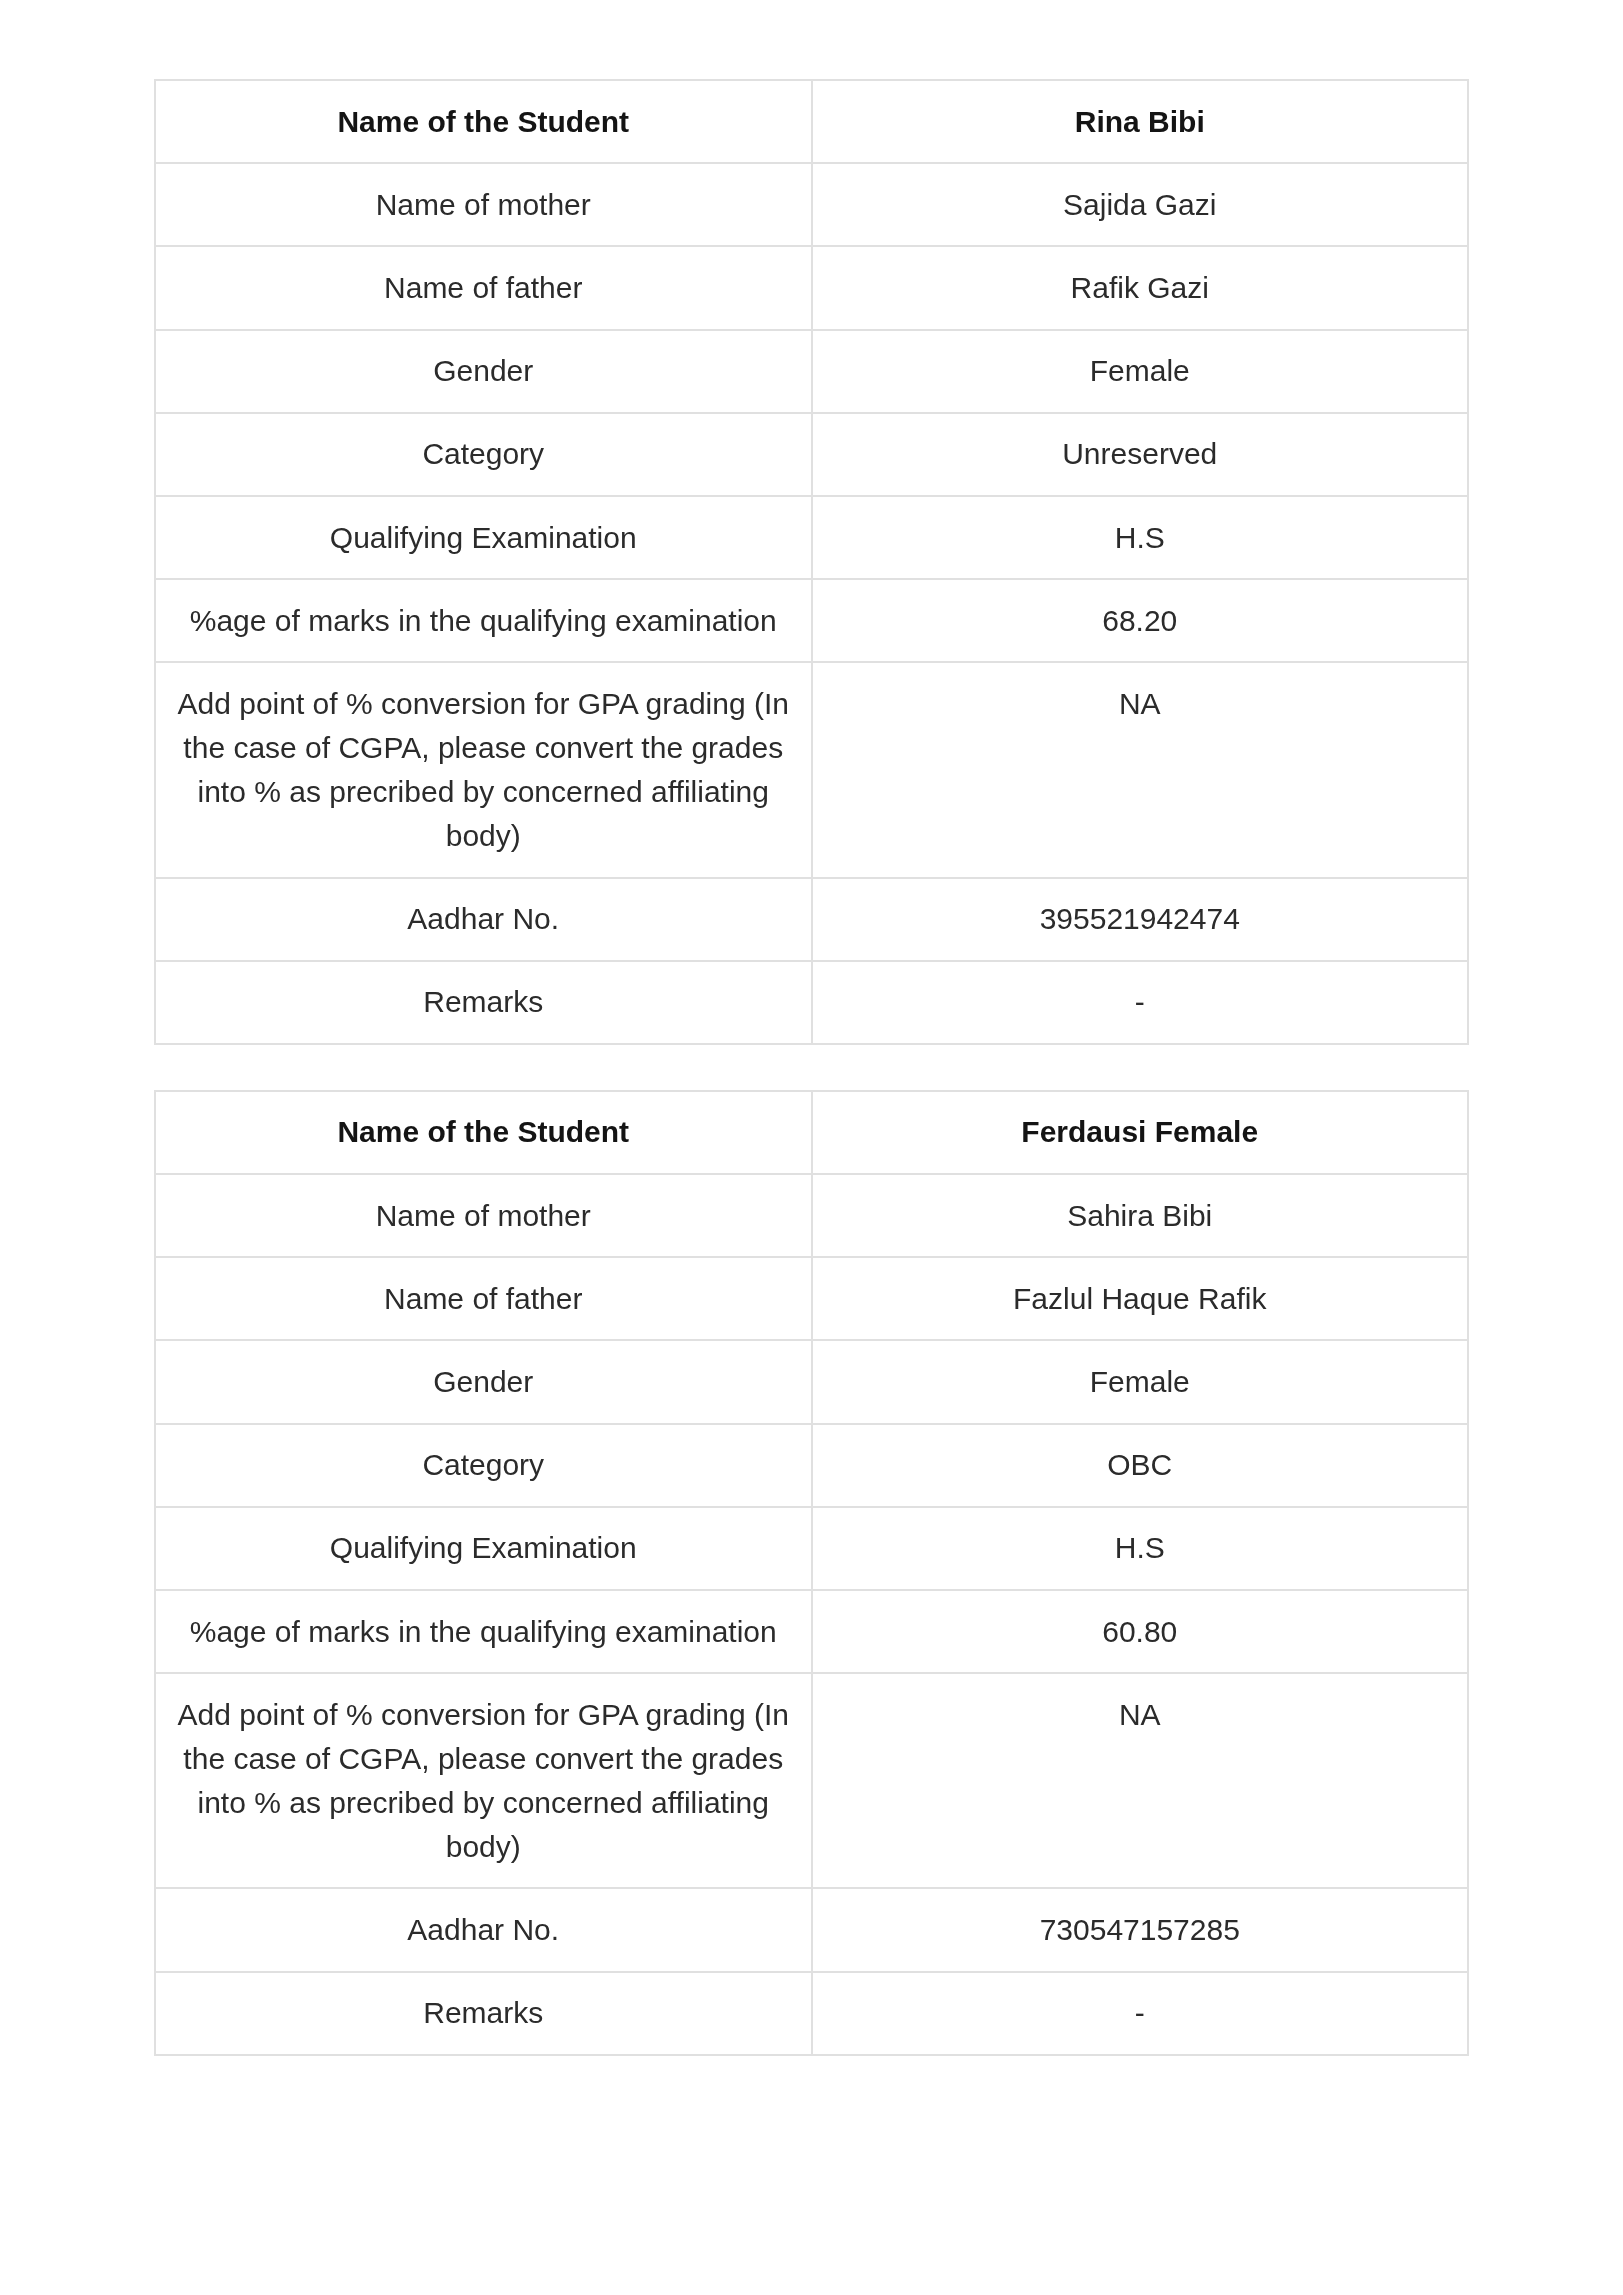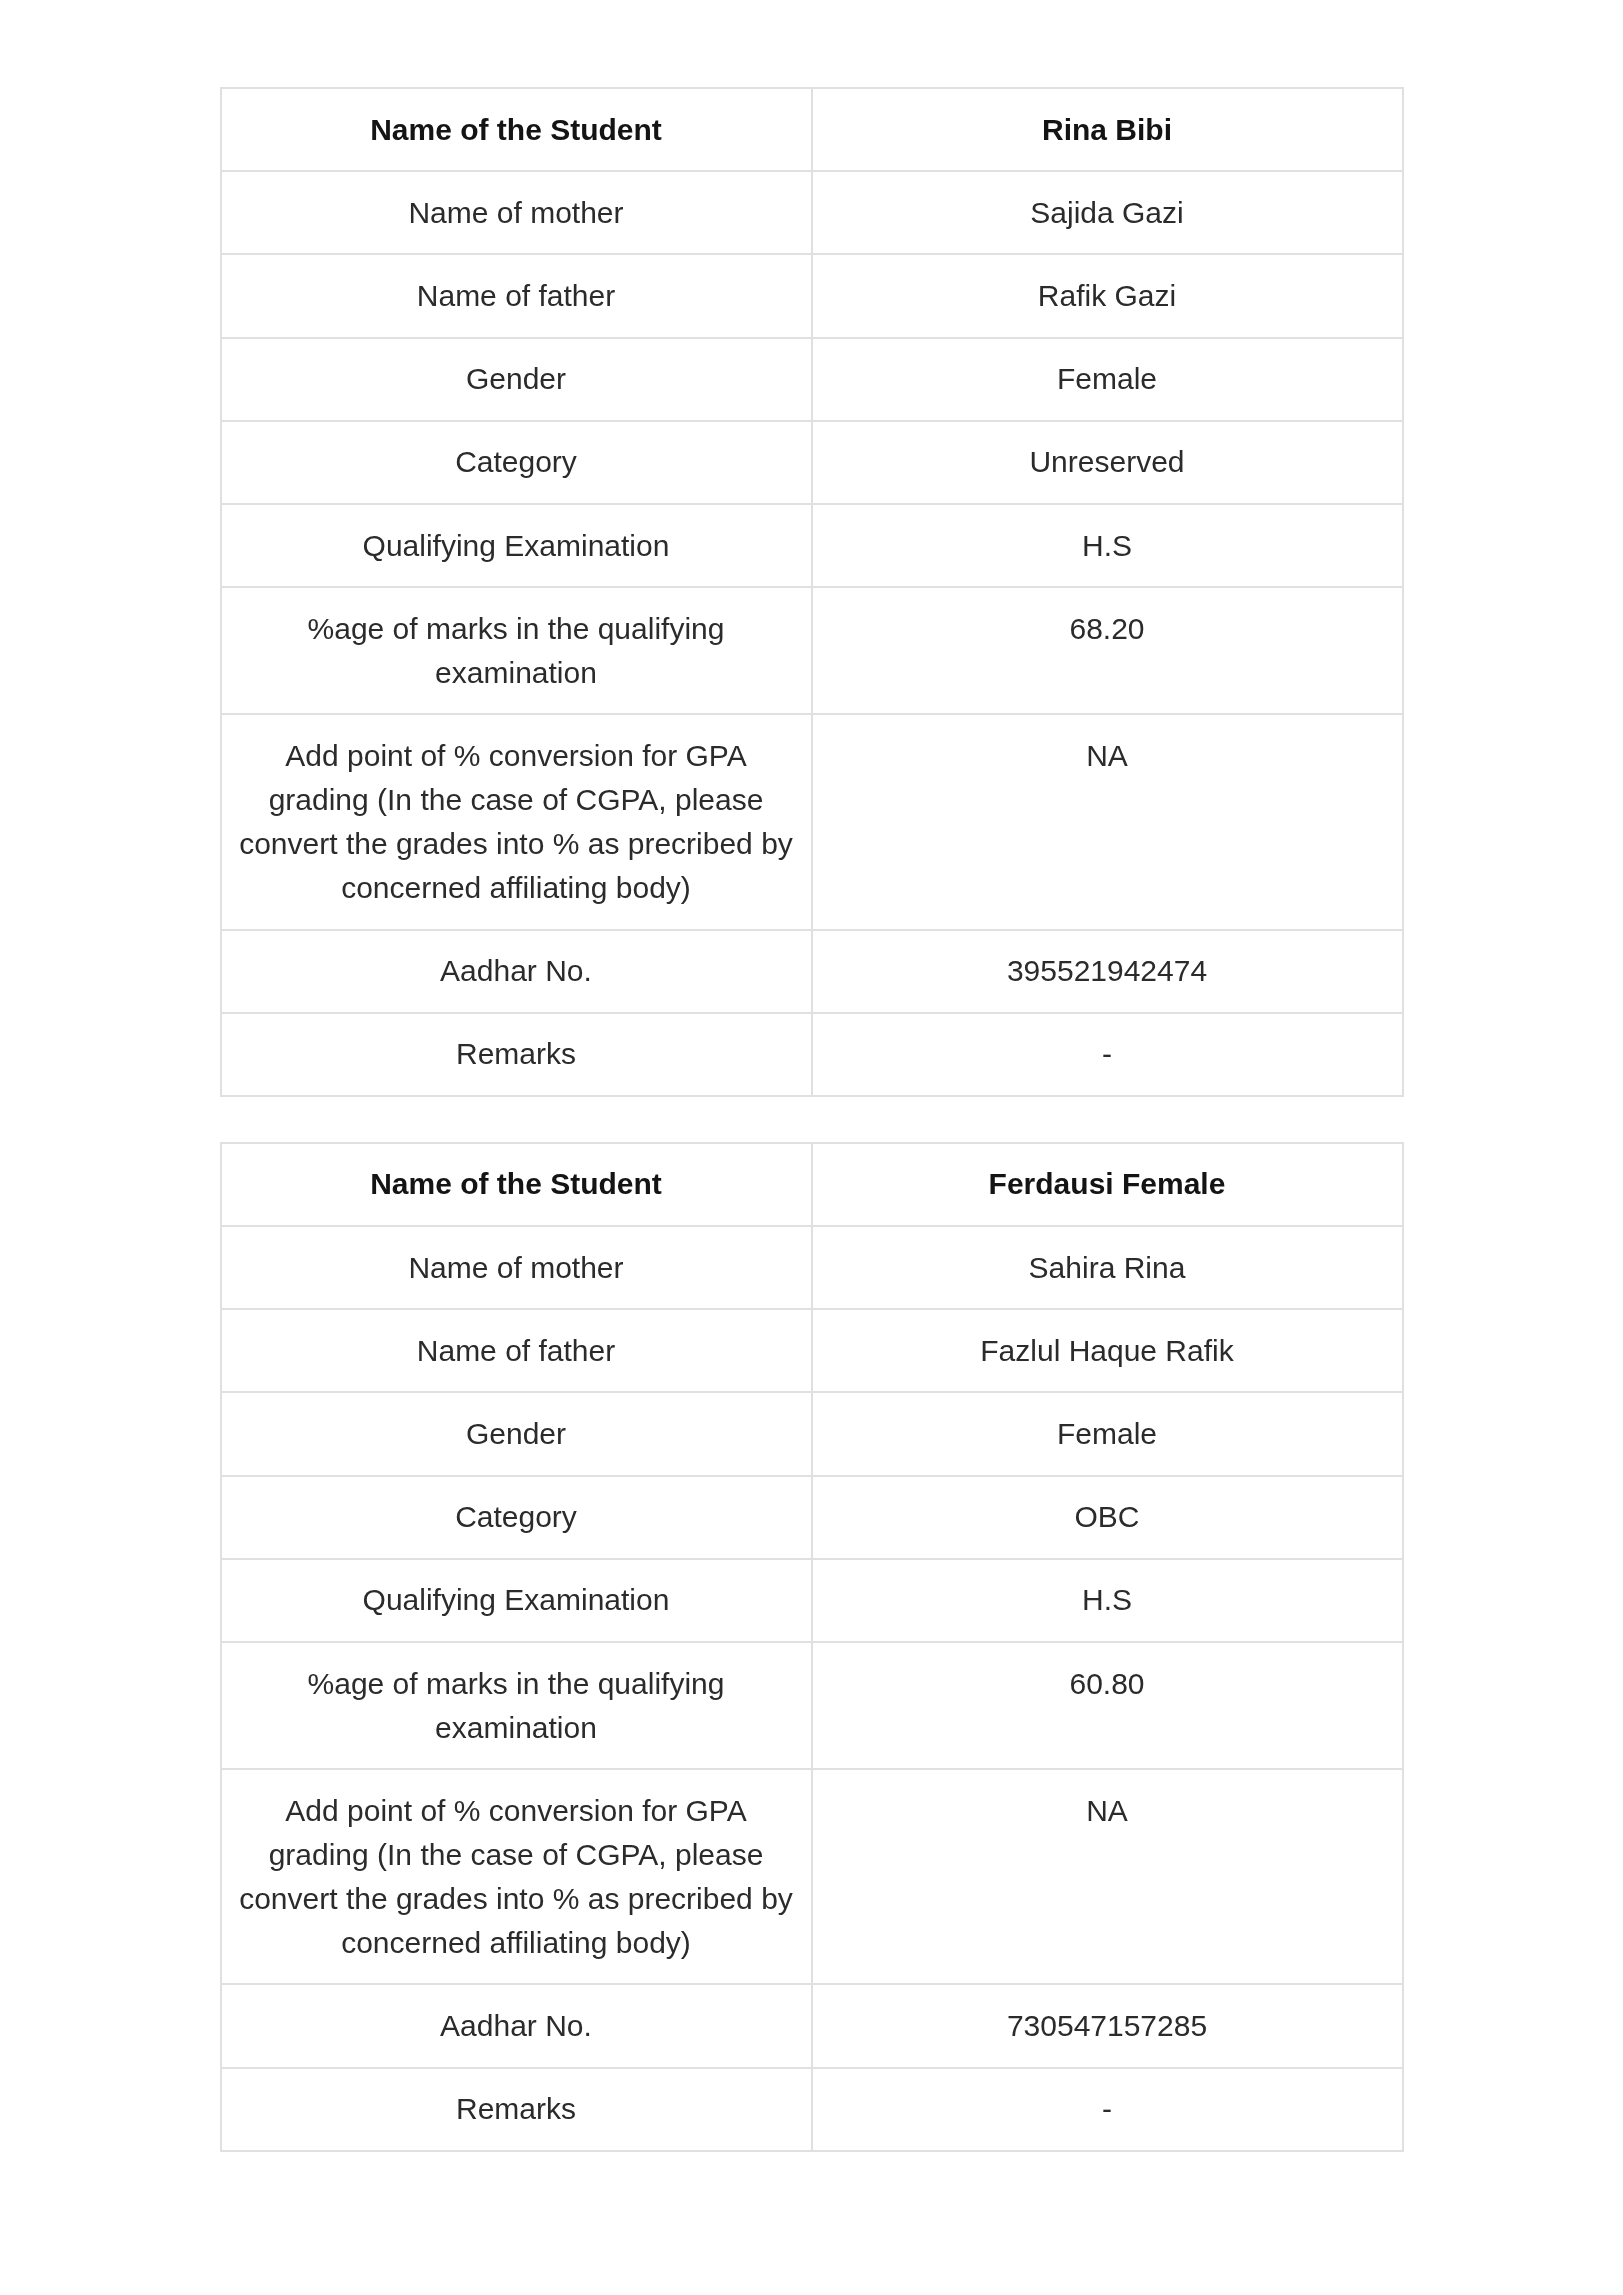--- a/index.html
+++ b/index.html
@@ -11,22 +11,22 @@
   body {
     width: 1623px;
     height: 2296px;
     font-family: "Liberation Sans", "DejaVu Sans", sans-serif;
     color: var(--text, #262626);
   }
   .content {
     padding-top: 79px;
   }
   table.info-table {
-    width: 1184px;
-    margin: 8px auto 45px auto;
+    width: 1315px;
+    margin: 0 auto 45px auto;
     border-collapse: collapse;
     table-layout: fixed;
   }
   .info-table th,
   .info-table td {
     width: 50%;
     border: 2.9px solid var(--border, #e0e0e0);
     text-align: center;
     vertical-align: top;
     padding: 18.6px 13.7px;
@@ -92,21 +92,21 @@
   </table>
 
   <table class="info-table">
     <tbody>
       <tr>
         <th>Name of the Student</th>
         <th>Ferdausi Female</th>
       </tr>
       <tr>
         <td>Name of mother</td>
-        <td>Sahira Rina</td>
+        <td>Sahira Bibi</td>
       </tr>
       <tr>
         <td>Name of father</td>
         <td>Fazlul Haque Rafik</td>
       </tr>
       <tr>
         <td>Gender</td>
         <td>Female</td>
       </tr>
       <tr>

